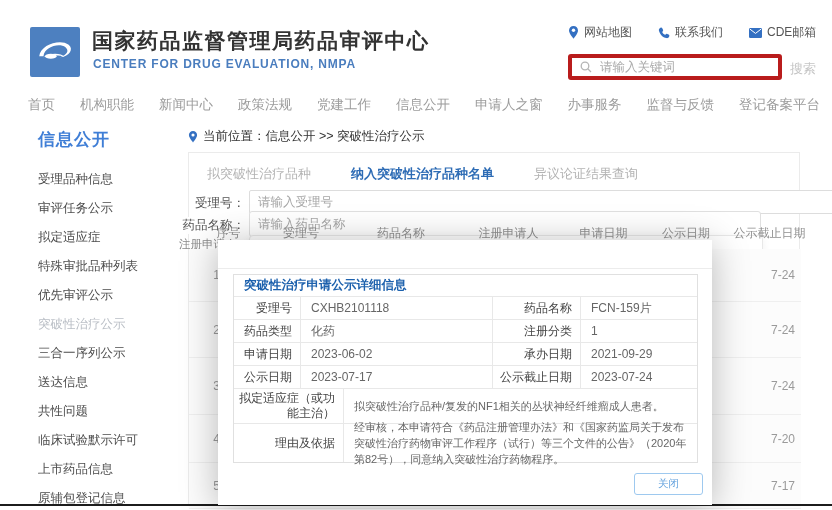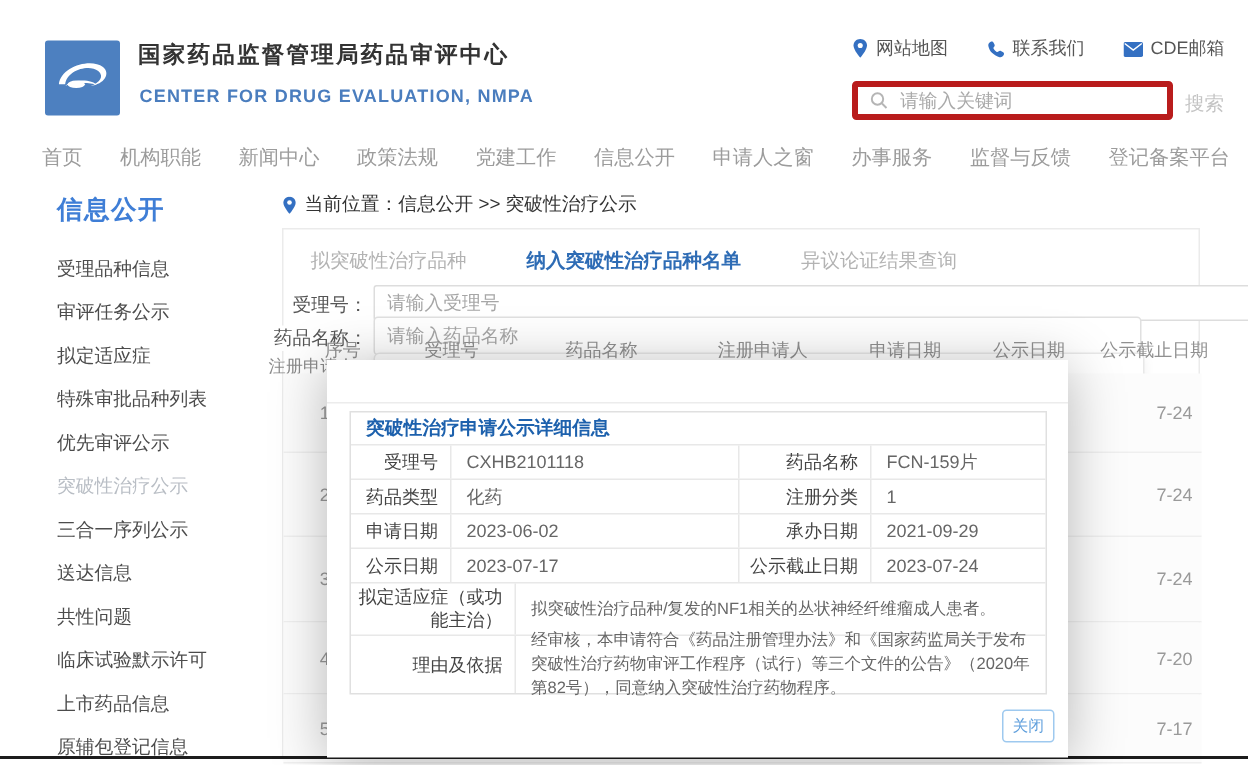--- a/index.html
+++ b/index.html
@@ -2,21 +2,21 @@
 <html><head>
 <meta charset="utf-8">
 <style>
   html,body{margin:0;padding:0;background:#fff;}
   .page{position:relative;width:832px;height:510px;background:#fff;overflow:hidden;
         font-family:"Liberation Sans","DejaVu Sans",sans-serif;}
 
   
   .logo-box{position:absolute;left:30px;top:27px;width:50px;height:50px;background:#4d80c0;border-radius:2px;
             display:flex;align-items:center;justify-content:center;}
-  .org-cn{position:absolute;left:92px;top:27px;font-size:15px;font-weight:bold;color:#333;letter-spacing:1.5px;}
+  .org-cn{position:absolute;left:92px;top:27px;font-size:21px;font-weight:bold;color:#333;letter-spacing:1.5px;}
   .org-en{position:absolute;left:93px;top:57px;font-size:12px;font-weight:bold;color:#4a7dbe;letter-spacing:0.8px;}
 
   .quick-links{position:absolute;left:568px;top:24px;display:flex;gap:26px;align-items:center;}
   .qlink{display:flex;align-items:center;gap:5px;font-size:12px;color:#555;cursor:pointer;white-space:nowrap;}
 
   .search-wrap{position:absolute;left:568px;top:54px;width:214px;height:26px;border:4px solid #b91c1c;
                border-radius:3px;background:#fff;display:flex;align-items:center;padding:0 8px;box-sizing:border-box;}
   .search-wrap input{border:none;outline:none;flex:1;font-size:12.5px;color:#555;margin-left:6px;
                      font-family:inherit;background:transparent;}
   .search-wrap input::placeholder{color:#aaa;}
@@ -78,21 +78,21 @@
   .m-label{justify-content:flex-end;text-align:right;padding:2px 8px 2px 2px;color:#444;font-weight:500;
            border-right:1px solid #e8e8e8;line-height:15px;}
   .m-value{justify-content:flex-start;padding:2px 6px 2px 10px;color:#666;}
   .w1{width:67px;} .w2{width:192px;border-right:1px solid #e8e8e8;} .w3{width:88px;} .w4{flex:1;}
   .m-pair{height:22px;}
   .m-full .m-label{width:110px;}
   .m-full .m-value{flex:1;font-size:11px;line-height:16px;}
   .m-full.m-ind{height:34px;}
   .m-full.m-reason{height:38px;}
 
-  .close-btn{position:absolute;right:9px;bottom:10px;padding:3px 6px;font-size:10.5px;color:#5f9fdc;
+  .close-btn{position:absolute;right:9px;bottom:10px;padding:3px 23px;font-size:10.5px;color:#5f9fdc;
              background:#fff;border:1px solid #9ec9ef;border-radius:3px;cursor:pointer;font-family:inherit;}
 
   .bottom-line{position:absolute;left:0;top:504px;width:100%;height:2px;background:#1c1c1c;}
   svg{display:block;}
 </style>
 </head>
 <body>
 
 <div class="page">
 

